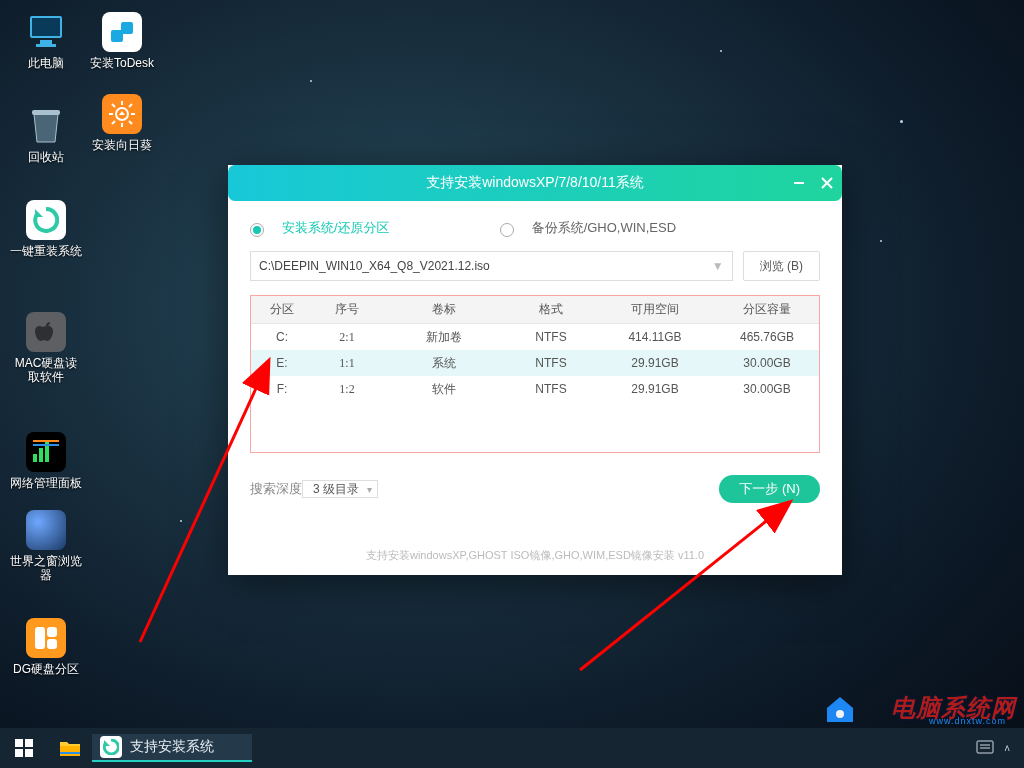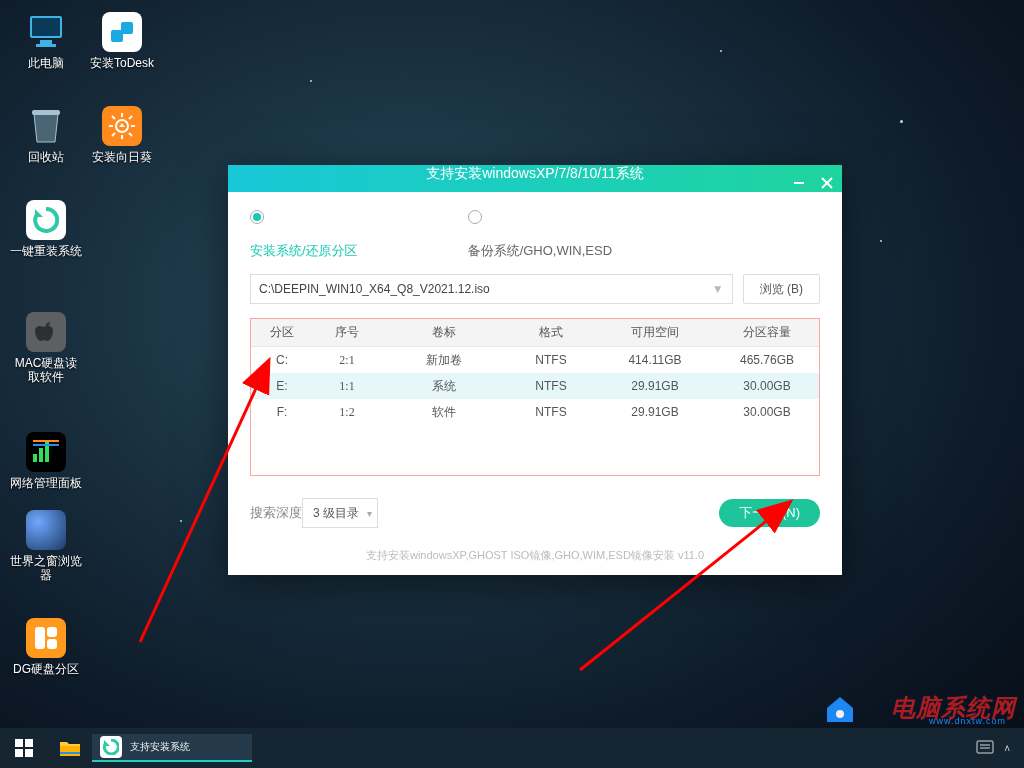--- a/index.html
+++ b/index.html
@@ -20,54 +20,54 @@
 .ic-todesk { background:#fff; }
 .ic-bin { background:none; }
 .ic-sun { background:#ff8a1e; }
 .ic-reinst { background:#fff; }
 .ic-mac { background:#5d5f63; border-radius:10px; }
 .ic-net { background:#000; }
 .ic-globe { background:radial-gradient(circle at 30% 30%,#6fa8ff,#1b3a66); border-radius:50%; }
 .ic-dg { background:#ff9a1e; }
 
 .dlg { position:absolute; left:228px; top:165px; width:614px; height:410px; background:#fff; box-shadow:0 8px 40px rgba(0,0,0,.5); display:flex; flex-direction:column; }
-.dlg-title { height:36px; background:linear-gradient(90deg,#18c8d8,#1fd49e); color:#fff; display:flex; align-items:flex-start; justify-content:center; font-size:14px; position:relative; }
+.dlg-title { height:36px; background:linear-gradient(90deg,#18c8d8,#1fd49e); color:#fff; display:flex; align-items:center; justify-content:center; font-size:14px; position:relative;border-radius:7px; }
 .dlg-title .wctl { position:absolute; right:8px; top:0; height:36px; display:flex; align-items:center; gap:14px; color:#fff; }
 .wbtn { width:14px; height:14px; display:inline-flex; align-items:center; justify-content:center; cursor:pointer; }
 .dlg-body { padding:18px 22px 14px; flex:1; display:flex; flex-direction:column; }
 .radios { display:flex; gap:110px; font-size:13px; margin-bottom:14px; }
-.radio { display:flex; align-items:flex-start; gap:18px; cursor:pointer;flex-direction:column; }
+.radio { display:flex; align-items:flex-end; gap:18px; cursor:pointer; }
 .rdot { width:14px; height:14px; border:1px solid #aaa; border-radius:50%; display:inline-flex; align-items:center; justify-content:center; }
 .rdot.sel::after { content:""; width:8px; height:8px; background:#17c9b3; border-radius:50%; }
 .r-active { color:#17c9b3; }
 .lbl-path { color:#888; font-size:13px; margin-bottom:10px; }
 .path-row { display:flex; gap:10px; margin-bottom:14px; }
 .path-in { flex:1; height:30px; border:1px solid #ddd; display:flex; align-items:center; padding:0 8px; font-family:"SimSun",monospace; font-size:12px; color:#444; justify-content:space-between; }
 .path-in .dd { color:#bbb; }
 .btn { height:30px; padding:0 16px; border:1px solid #ddd; background:#fff; font-size:12px; color:#555; cursor:pointer; display:flex; align-items:center; border-radius:2px; }
 .tbl { border:1px solid #fca5a5; font-size:12px; color:#555; }
 .tbl .hd { display:flex; background:#f4f4f4; height:28px; align-items:center; border-bottom:1px solid #e6e6e6; }
 .tbl .rw { display:flex; height:26px; align-items:center; }
 .tbl .rw.sel { background:#e6f7f9; }
 .c1{width:62px;text-align:center;} .c2{width:68px;text-align:center;font-family:Liberation Serif, serif;} .c3{width:126px;text-align:center;} .c4{width:88px;text-align:center;} .c5{width:120px;text-align:center;} .c6{flex:1;text-align:center;}
 .tbl-pad { height:50px; }
 .bottom { display:flex; align-items:center; gap:0; margin-top:22px; }
 .bottom .lab { color:#888; font-size:13px; }
-.sel-depth { height:30px; border:1px solid #ddd; padding:0 18px 0 10px; font-size:12px; color:#555; display:flex; align-items:center; position:relative; cursor:pointer; }
+.sel-depth { height:18px; border:1px solid #ddd; padding:0 18px 0 10px; font-size:12px; color:#555; display:flex; align-items:center; position:relative; cursor:pointer; }
 .sel-depth::after { content:"▾"; position:absolute; right:5px; color:#aaa; font-size:10px; }
 .btn-next { margin-left:auto; background:#1ec59a; color:#fff; border:none; border-radius:14px; height:28px; padding:0 20px; font-size:13px; cursor:pointer; }
 .foot-note { text-align:center; color:#bbb; font-size:11px; padding:6px 0 12px; }
 
 .arrow { position:absolute; pointer-events:none; }
 .arrow svg { overflow:visible; }
 
 .taskbar { position:absolute; left:0; bottom:0; width:100%; height:40px; background:#162532; display:flex; align-items:center; }
 .tb-start { width:48px; height:40px; display:flex; align-items:center; justify-content:center; cursor:pointer; }
 .tb-ic { width:44px; height:40px; display:flex; align-items:center; justify-content:center; cursor:pointer; }
-.tb-app { height:28px; display:flex; align-items:center; gap:8px; padding:0 14px 0 8px; background:#243a4a; border-bottom:2px solid #1fd1c2; color:#e8eef2; font-size:10px; cursor:pointer; min-width:160px; }
+.tb-app { height:28px; display:flex; align-items:center; gap:8px; padding:0 14px 0 8px; background:#243a4a; border-bottom:2px solid #1fd1c2; color:#e8eef2; font-size:14px; cursor:pointer; min-width:160px; }
 .tb-app .ai { width:22px; height:22px; background:#fff; border-radius:4px; display:flex; align-items:center; justify-content:center; }
 .tray { margin-left:auto; display:flex; align-items:center; gap:10px; padding-right:14px; color:#cfd9e0; font-size:12px; }
 
 .wm { position:absolute; right:8px; bottom:44px; display:flex; align-items:flex-end; gap:6px; opacity:.95; }
 .wm .house { width:34px; height:30px; }
 .wm .txt { color:#b91c1c; font-size:24px; font-weight:700; font-style:italic; letter-spacing:1px; text-shadow:0 0 4px rgba(0,40,120,.4);margin-left:28px; }
 .wm .sub { position:absolute; right:10px; bottom:-2px; color:#1f8fff; font-size:9px; letter-spacing:1px; }
 </style>
 </head>
 <body>
@@ -146,21 +146,21 @@
 
 <div class="desk desk2" style="top:12px">
   <div class="ic ic-todesk">
     <svg width="28" height="28" viewBox="0 0 28 28">
         <rect x="3" y="12" width="12" height="12" rx="2" fill="#1aa9e0"></rect>
         <rect x="13" y="4" width="12" height="12" rx="2" fill="#1aa9e0"></rect>
       </svg>
   </div>
   <div class="lbl">安装ToDesk</div>
 </div>
-<div class="desk desk2" style="top:106px">
+<div class="desk desk2" style="top:94px">
   <div class="ic ic-sun">
     <svg width="28" height="28" viewBox="0 0 28 28">
         <circle cx="14" cy="14" r="6" fill="none" stroke="#fff" stroke-width="2"></circle>
         <g stroke="#fff" stroke-width="2">
           <line x1="14" y1="1" x2="14" y2="5"></line>
           <line x1="14" y1="23" x2="14" y2="27"></line>
           <line x1="1" y1="14" x2="5" y2="14"></line>
           <line x1="23" y1="14" x2="27" y2="14"></line>
           <line x1="4" y1="4" x2="7" y2="7"></line>
           <line x1="21" y1="21" x2="24" y2="24"></line>

